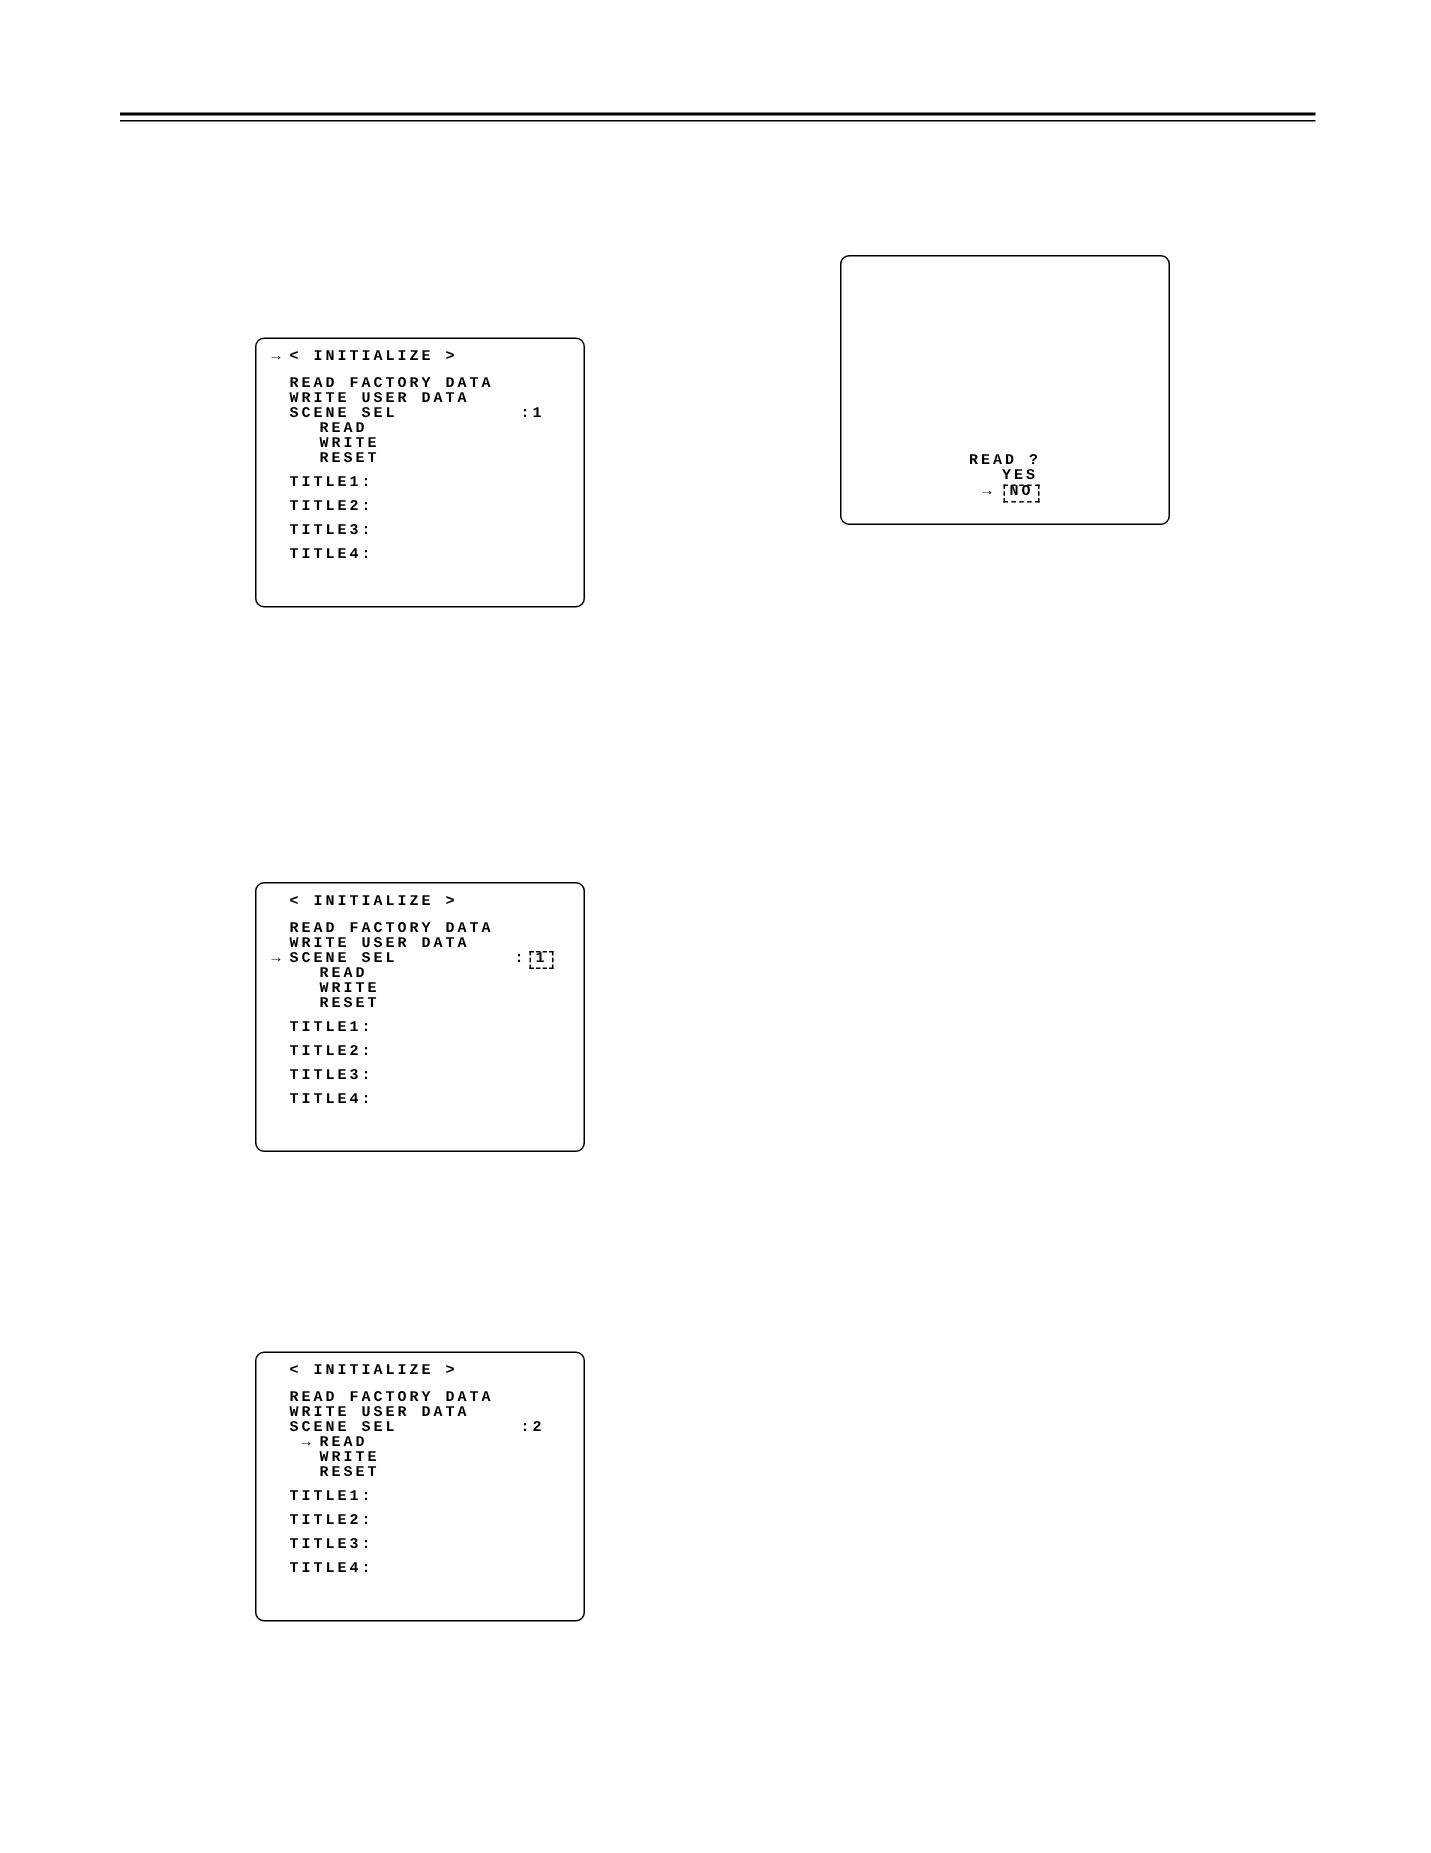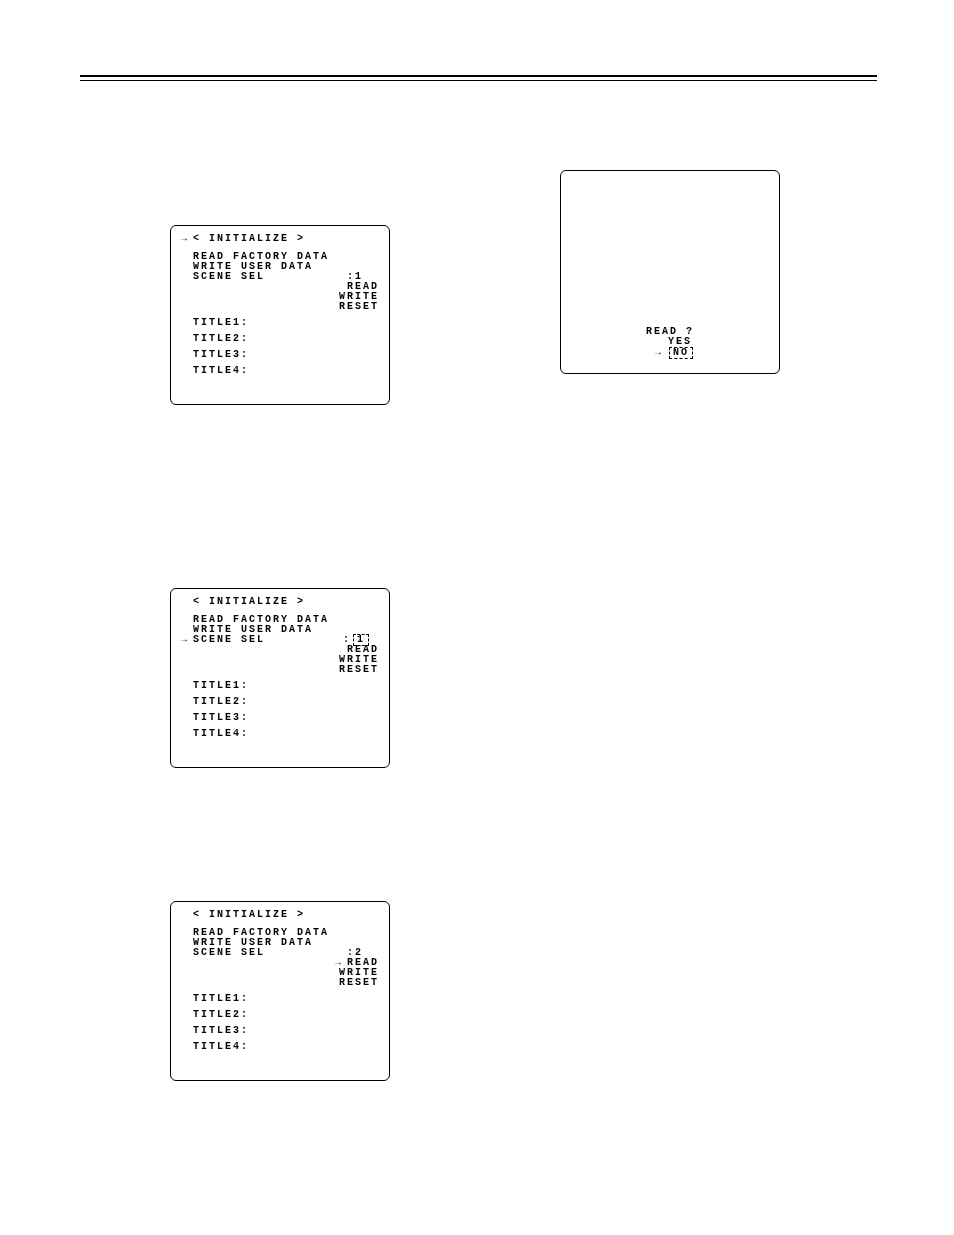--- a/index.html
+++ b/index.html
@@ -31,21 +31,21 @@
     font-size: 10px;
     line-height: 10px;
     letter-spacing: 2px;
     color: #000;
     padding: 8px 10px 8px 10px;
     background: #fff;
   }
   .menu-row { display: flex; align-items: center; height: 10px; white-space: pre; }
   .cursor { width: 12px; display: inline-block; text-align: left; }
   .indent1 { }
-  .indent2 { margin-left: 20px; justify-content: flex-end; }
+  .indent2 { margin-left: 20px; }
   .gap { height: 6px; }
   .gap-lg { height: 8px; }
   .sel {
     border: 1px dashed #000;
     padding: 0 3px 0 3px;
     margin-left: 2px;
     letter-spacing: 2px;
   }
   .val { margin-left: 4px; }
   .confirm-content {
@@ -113,21 +113,21 @@
       <span class="cursor"></span>
       <span>TITLE3:</span>
     </div>
     <div class="gap"></div>
     <div class="menu-row indent1">
       <span class="cursor"></span>
       <span>TITLE4:</span>
     </div>
   </div>
 
-  <div class="panel" style="left:560px; top:170px; width:220px; height:204px;">
+  <div class="panel" style="left:560px; top:170px; width:220px; height:180px;">
     <div class="confirm-content">
       <div class="confirm-row">
         <span>READ ?</span>
       </div>
       <div class="confirm-row">
         <span class="cursor" style="width:20px;"></span>
         <span>YES</span>
       </div>
       <div class="confirm-row">
         <span class="cursor" style="width:20px; text-align:right; padding-right:4px;">→</span>

